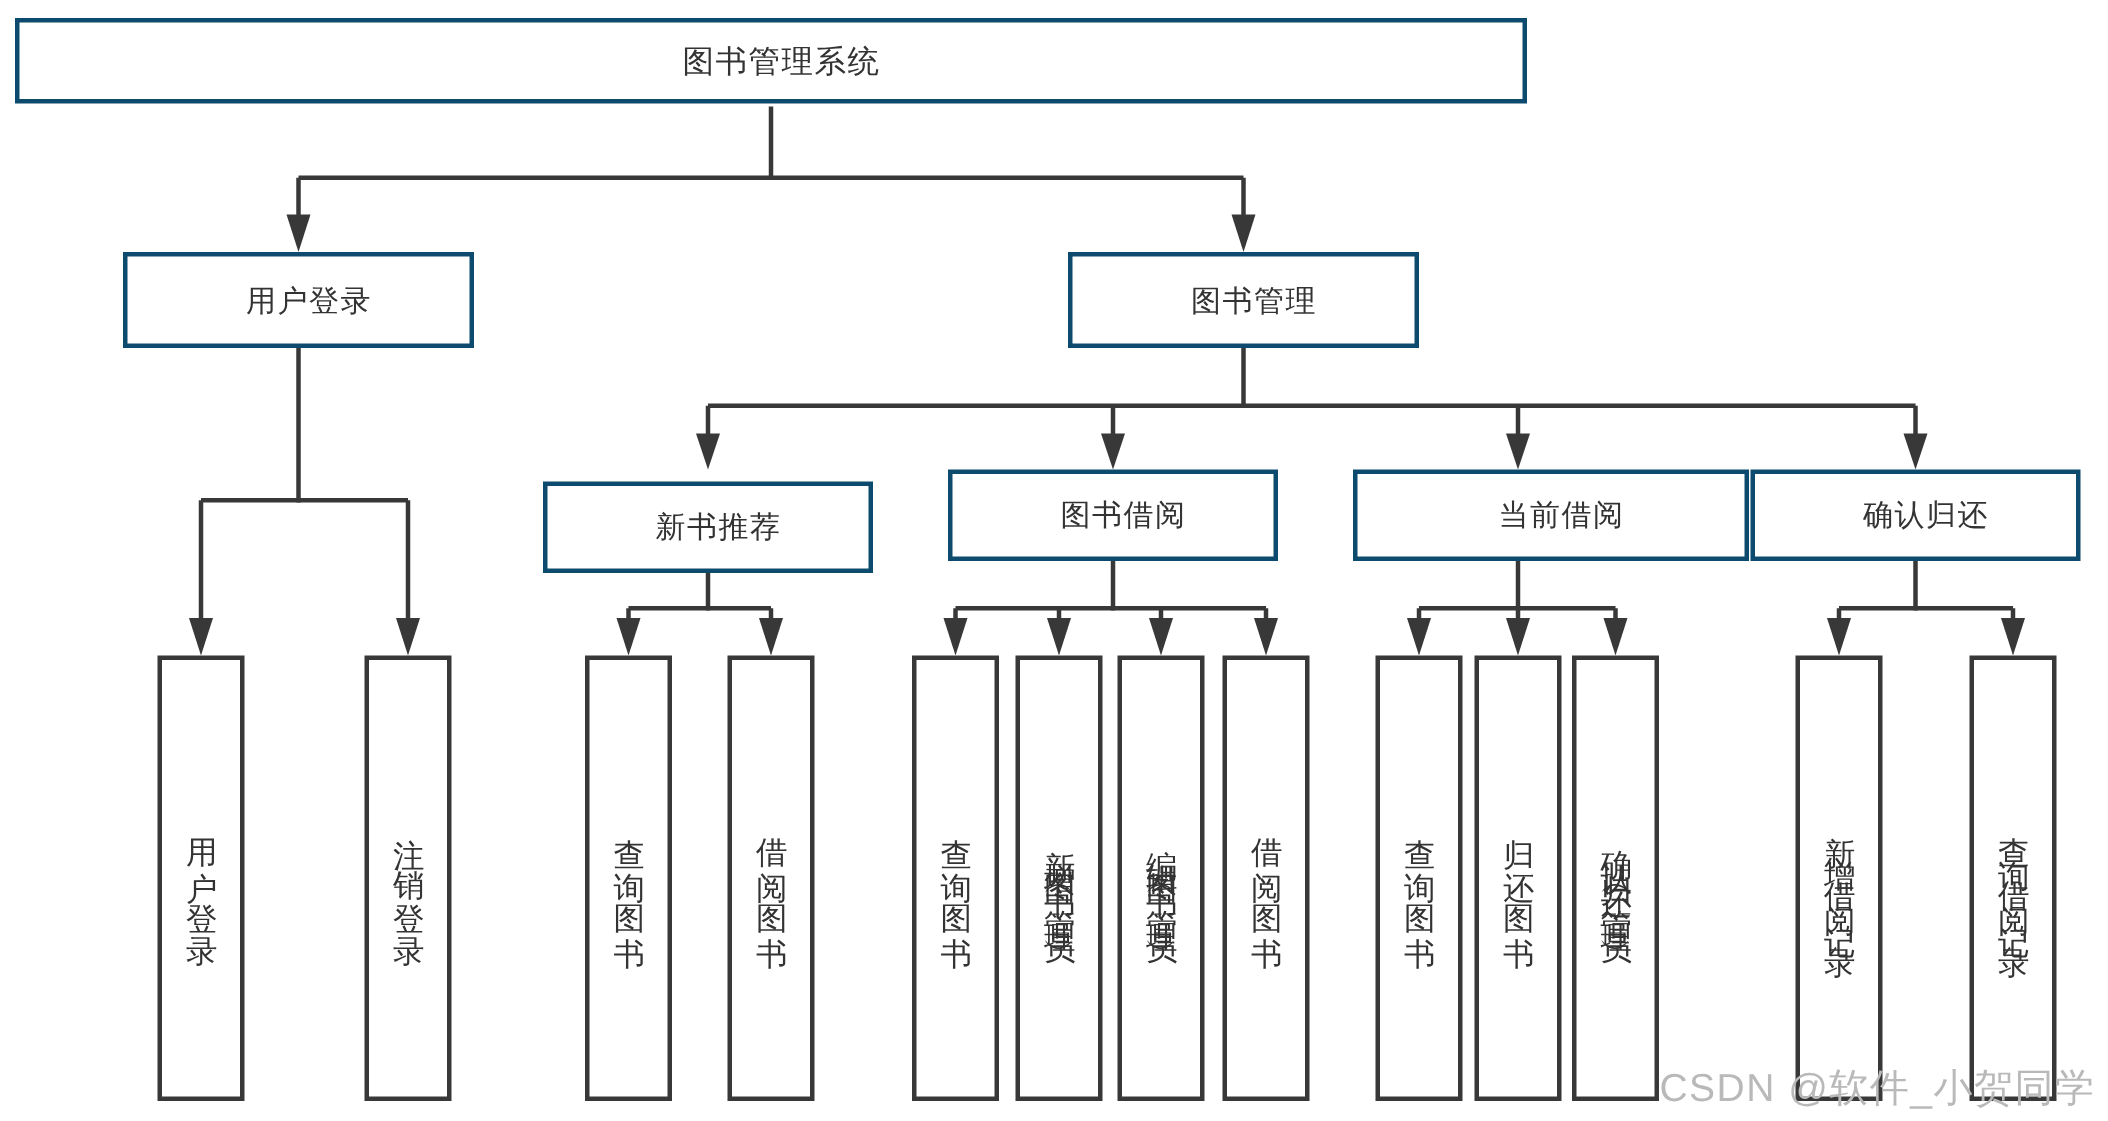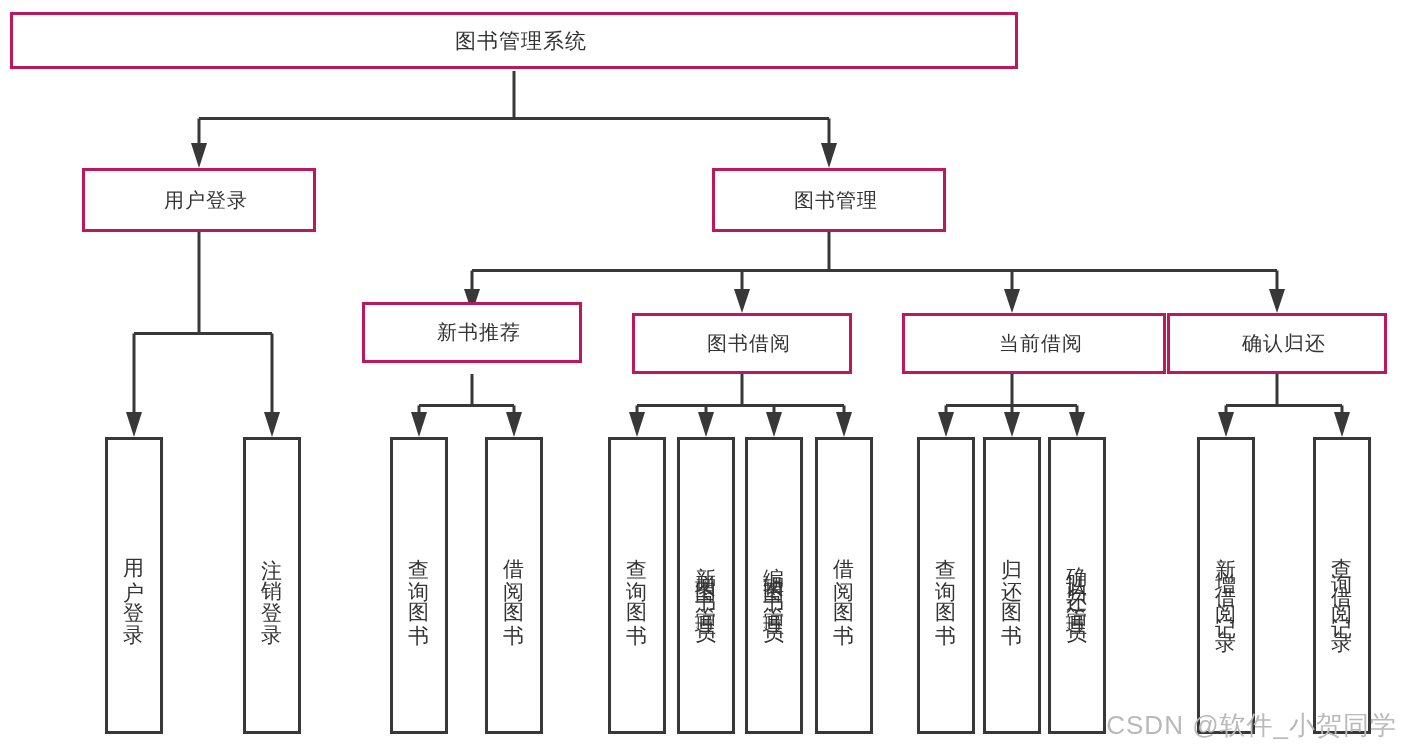--- a/index.html
+++ b/index.html
@@ -7,21 +7,21 @@
     position:relative;
     width:1405px;height:747px;
     background:#ffffff;
     font-family:"Liberation Sans","DejaVu Sans",sans-serif;
     overflow:hidden;
   }
   .wires{position:absolute;left:0;top:0;width:1405px;height:747px;}
   .node{
     position:absolute;
     box-sizing:border-box;
-    border:3px solid #be185d;
+    border:3px solid #0c4a6e;
     background:#ffffff;
     display:flex;align-items:center;justify-content:center;
     color:#333333;
     font-size:20px;
     letter-spacing:1px;
     z-index:2;
     padding-left:14px;
   }
   .leaf{
     position:absolute;
@@ -131,21 +131,21 @@
     <span class="root-title">图书管理系统</span>
   </div>
 
   <div class="node" style="left:82px;top:168px;width:234px;height:64px;">
     <span>用户登录</span>
   </div>
   <div class="node" style="left:712px;top:168px;width:234px;height:64px;">
     <span>图书管理</span>
   </div>
 
-  <div class="node" style="left:362px;top:302px;width:220px;height:61px;">
+  <div class="node" style="left:362px;top:321px;width:220px;height:61px;">
     <span>新书推荐</span>
   </div>
   <div class="node" style="left:632px;top:313px;width:220px;height:61px;justify-content:center;">
     <span>图书借阅</span>
   </div>
   <div class="node" style="left:902px;top:313px;width:264px;height:61px;">
     <span>当前借阅</span>
   </div>
   <div class="node" style="left:1167px;top:313px;width:220px;height:61px;">
     <span>确认归还</span>

